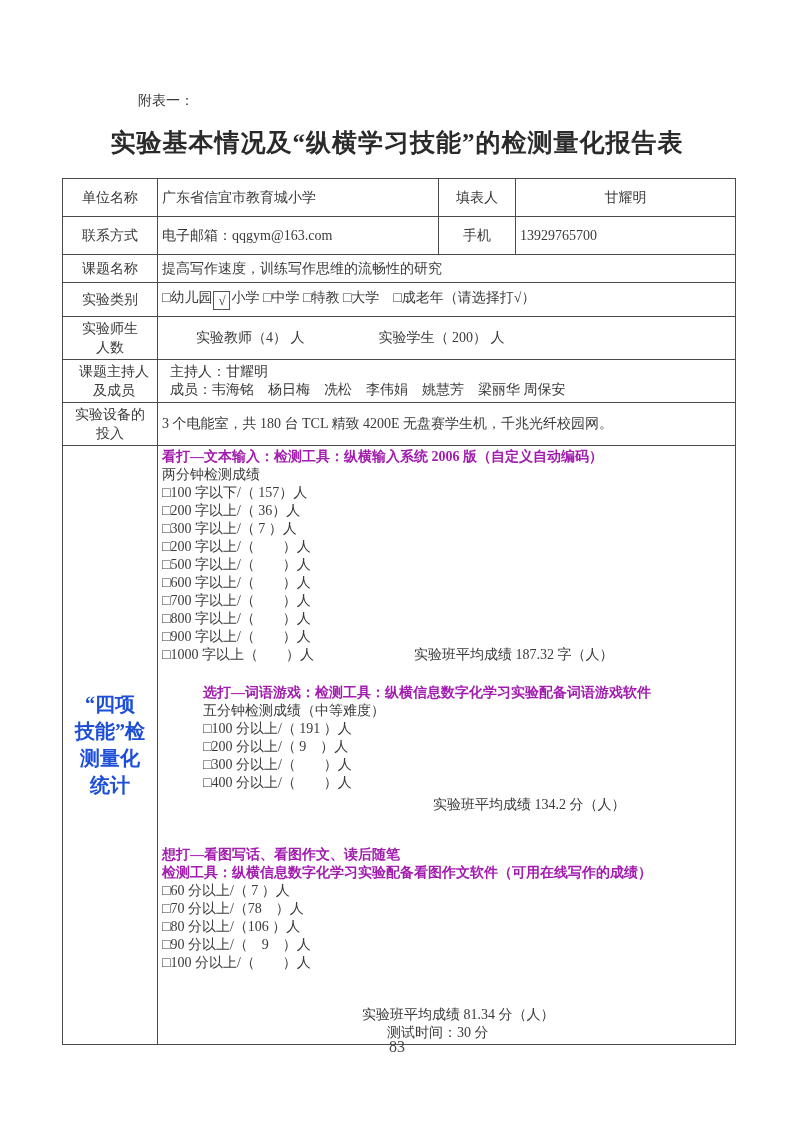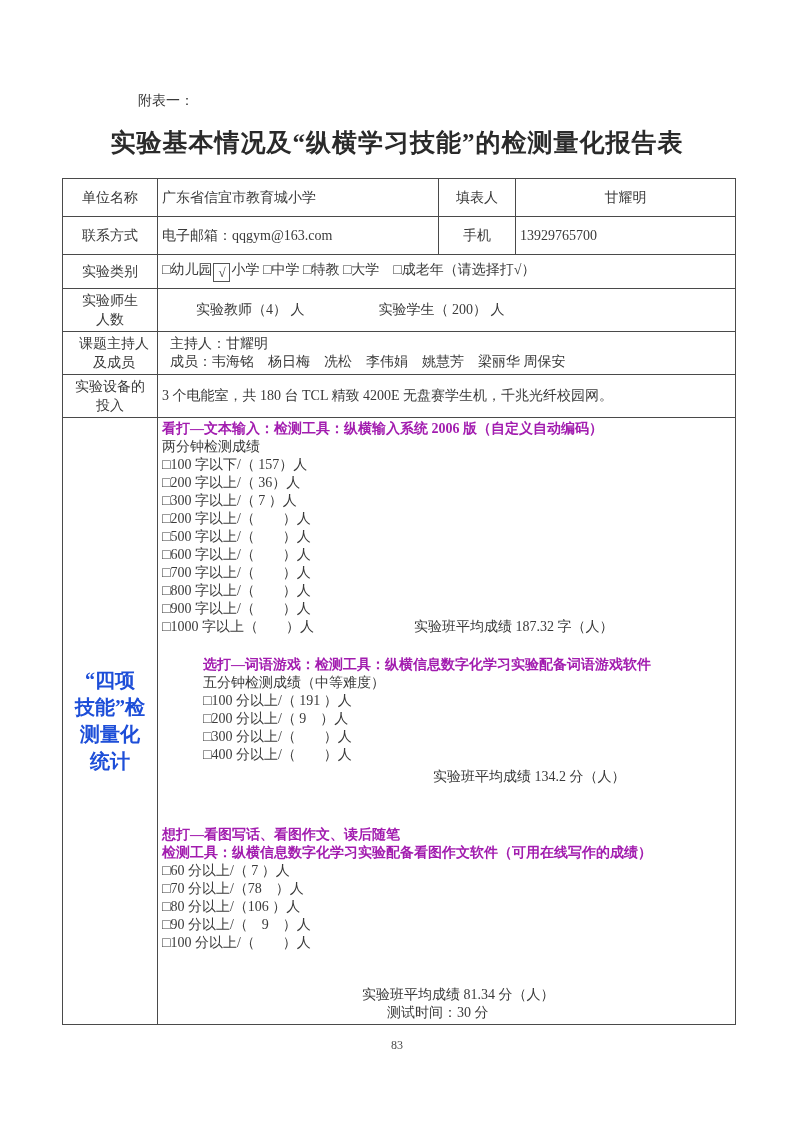--- a/index.html
+++ b/index.html
@@ -40,25 +40,25 @@
   .skills-label{
     font-weight:bold;font-size:20px;text-align:center;color:#1d4ed8;
     line-height:27px;vertical-align:middle;
   }
   .skills-content{vertical-align:top;padding:5px 8px 12px 28px;line-height:18px;}
   .s-header{font-weight:bold;color:#a21caf;white-space:pre-wrap;}
   .item{white-space:pre-wrap;}
   .item-row{white-space:pre-wrap;}
   .avg-inline{margin-left:100px;}
   .sec2{margin-top:20px;margin-left:41px;}
-  .sec3{margin-top:40px;}
+  .sec3{margin-top:32px;}
   .avg2{margin-left:230px;margin-top:4px;}
   .avg3{margin-left:200px;margin-top:34px;}
   .test-time{margin-left:225px;}
-  .page-number{position:absolute;top:1038px;left:0;width:100%;text-align:center;font-size:12px;color:#4a4a4a;}
+  .page-number{position:absolute;top:1038px;left:0;width:100%;text-align:center;font-size:16px;color:#4a4a4a;}
 </style>
 </head>
 <body>
 
 <div class="page">
 
   <div class="annotation">附表一：</div>
 
   <div class="doc-title">实验基本情况及“纵横学习技能”的检测量化报告表</div>
 
@@ -74,20 +74,24 @@
       <td class="lbl">单位名称</td>
       <td class="pad36">广东省信宜市教育城小学</td>
       <td class="lbl">填表人</td>
       <td class="ctr">甘耀明</td>
     </tr>
     <tr class="r2">
       <td class="lbl">联系方式</td>
       <td class="pad8">电子邮箱：qqgym@163.com</td>
       <td class="lbl">手机</td>
       <td class="pad8">13929765700</td>
+    </tr>
+    <tr class="r3">
+      <td class="lbl">课题名称</td>
+      <td class="pad12" colspan="3">提高写作速度，训练写作思维的流畅性的研究</td>
     </tr>
     <tr class="r4">
       <td class="lbl">实验类别</td>
       <td class="pad8" colspan="3"><span class="pre">□幼儿园</span><span class="checkbox">√</span><span class="pre">小学 □中学 □特教 □大学　□成老年（请选择打√）</span></td>
     </tr>
     <tr class="r5">
       <td class="lbl two-line">
         <div>实验师生</div>
         <div>人数</div>
       </td>

